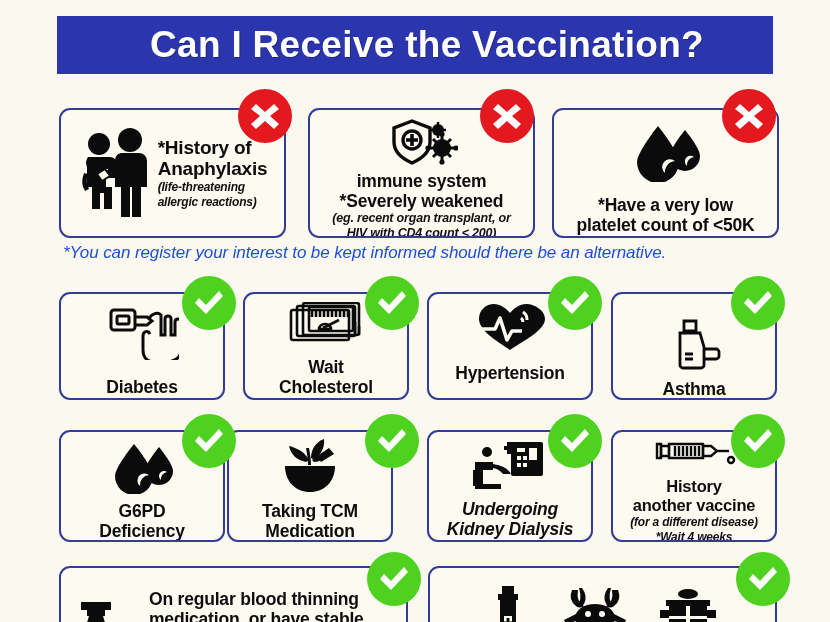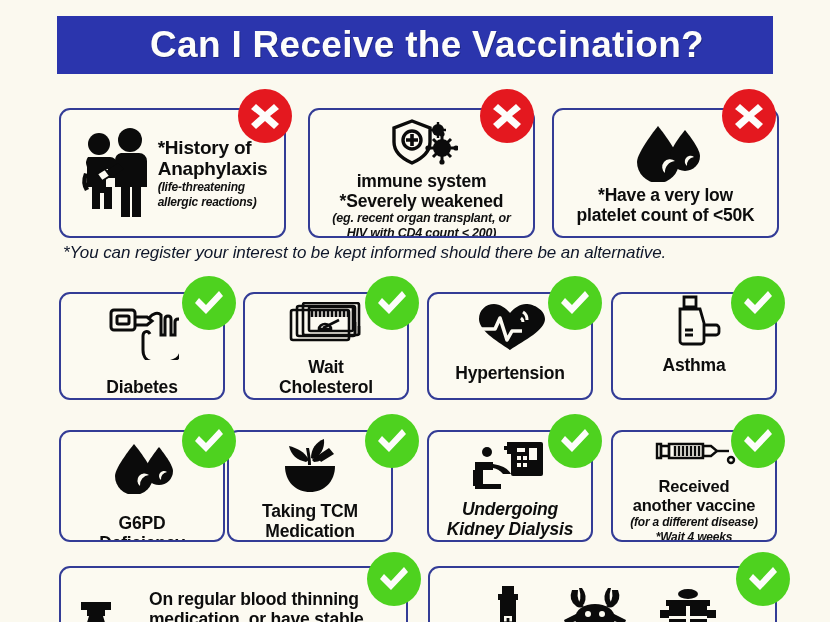--- a/index.html
+++ b/index.html
@@ -84,21 +84,21 @@
   .textcol.left { align-items: flex-start; text-align: left; }
   .textcol.left .lbl, .textcol.left .sub { text-align: left; }
 
   
   .footnote {
     position: absolute;
     left: 63px; top: 243px;
     width: 740px;
     font-size: 17px;
     font-style: italic;
-    color: #0f172a;
+    color: #1d4ed8;
     letter-spacing: -0.1px;
     white-space: nowrap;
   }
 
   
   .badge {
     position: absolute;
     width: 54px; height: 54px;
     border-radius: 50%;
     z-index: 6;
@@ -195,21 +195,21 @@
           <g fill="#0b0b0b">
             <path d="M29 2 C29 2 8 28 8 38 a21 21 0 0 0 42 0 C50 28 29 2 29 2z"></path>
             <path d="M56 6 C56 6 41 24 41 32 a15 15 0 0 0 30 0 C71 24 56 6 56 6z"></path>
           </g>
           <g fill="#fcfaf1">
             <path d="M36 49 a11 11 0 0 1 10 -12 a7 7 0 0 0 -10 12z"></path>
             <path d="M58 42 a8 8 0 0 1 7 -9 a5 5 0 0 0 -7 9z"></path>
           </g>
         </svg>
       </span>
-      <span class="textcol" style="margin-top:0;">
+      <span class="textcol" style="margin-top:10px;">
         <span class="lbl t2">*Have a very low</span>
         <span class="lbl t2">platelet count of &lt;50K</span>
       </span>
     </div>
   </div>
   <div class="badge no" style="left:722px; top:89px;">
     <svg width="34" height="34" viewBox="0 0 34 34">
       <path d="M8 5 L17 13 L26 5 L31 10 L22 17 L31 25 L26 30 L17 22 L8 30 L3 25 L12 17 L3 10z" fill="#fdfdfb"></path>
     </svg>
   </div>
@@ -284,21 +284,21 @@
       </span>
     </div>
   </div>
   <div class="badge yes" style="left:548px; top:276px;">
     <svg width="36" height="36" viewBox="0 0 36 36">
       <path d="M4 18 L8 13 L15 20 L28 6 L32 11 L15 29z" fill="#fdfdfb"></path>
     </svg>
   </div>
 
   <div class="card" style="left:611px; top:292px; width:166px; height:108px;">
-    <div class="card-inner stacked" style="padding-top:0;">
+    <div class="card-inner stacked" style="padding-top:24px;">
       <span class="icon">
         <svg width="56" height="54" viewBox="0 0 56 54">
           <g fill="none" stroke="#0b0b0b" stroke-width="2.8">
             <path d="M18 3 h12 v10 h-12z"></path>
             <path d="M14 15 h20 l4 14 v18 a3 3 0 0 1 -3 3 h-18 a3 3 0 0 1 -3 -3 v-18z"></path>
             <path d="M38 31 h12 a3 3 0 0 1 3 3 v4 a3 3 0 0 1 -3 3 h-12"></path>
             <path d="M19 36 h8 M19 41 h8"></path>
           </g>
         </svg>
       </span>
@@ -320,21 +320,21 @@
           <g fill="#0b0b0b">
             <path d="M25 2 C25 2 6 25 6 34 a19 19 0 0 0 38 0 C44 25 25 2 25 2z"></path>
             <path d="M50 5 C50 5 36 22 36 29 a14 14 0 0 0 28 0 C64 22 50 5 50 5z"></path>
           </g>
           <g fill="#fcfaf1">
             <path d="M31 44 a10 10 0 0 1 9 -11 a6 6 0 0 0 -9 11z"></path>
             <path d="M52 38 a7 7 0 0 1 6 -8 a4.5 4.5 0 0 0 -6 8z"></path>
           </g>
         </svg>
       </span>
-      <span class="textcol" style="margin-top:16px;">
+      <span class="textcol" style="margin-top:4px;">
         <span class="lbl t2">G6PD</span>
         <span class="lbl t2">Deficiency</span>
       </span>
     </div>
   </div>
   <div class="badge yes" style="left:182px; top:414px;">
     <svg width="36" height="36" viewBox="0 0 36 36">
       <path d="M4 18 L8 13 L15 20 L28 6 L32 11 L15 29z" fill="#fdfdfb"></path>
     </svg>
   </div>
@@ -410,21 +410,21 @@
             <path d="M10 8 h8 v10 h-8z"></path>
             <path d="M18 6 h34 v14 h-34z"></path>
             <path d="M52 8 h8 l6 5 -6 5 h-8z"></path>
             <path d="M66 13 h12"></path>
             <path d="M24 8 v10 M28 8 v10 M32 8 v10 M36 8 v10 M40 8 v10 M44 8 v10 M48 8 v10"></path>
             <circle cx="80" cy="22" r="3"></circle>
           </g>
         </svg>
       </span>
       <span class="textcol" style="margin-top:2px;">
-        <span class="lbl t3">Received</span>
+        <span class="lbl t3">History</span>
         <span class="lbl t3">another vaccine</span>
         <span class="sub">(for a different disease)</span>
         <span class="sub">*Wait 4 weeks</span>
       </span>
     </div>
   </div>
   <div class="badge yes" style="left:731px; top:414px;">
     <svg width="36" height="36" viewBox="0 0 36 36">
       <path d="M4 18 L8 13 L15 20 L28 6 L32 11 L15 29z" fill="#fdfdfb"></path>
     </svg>

